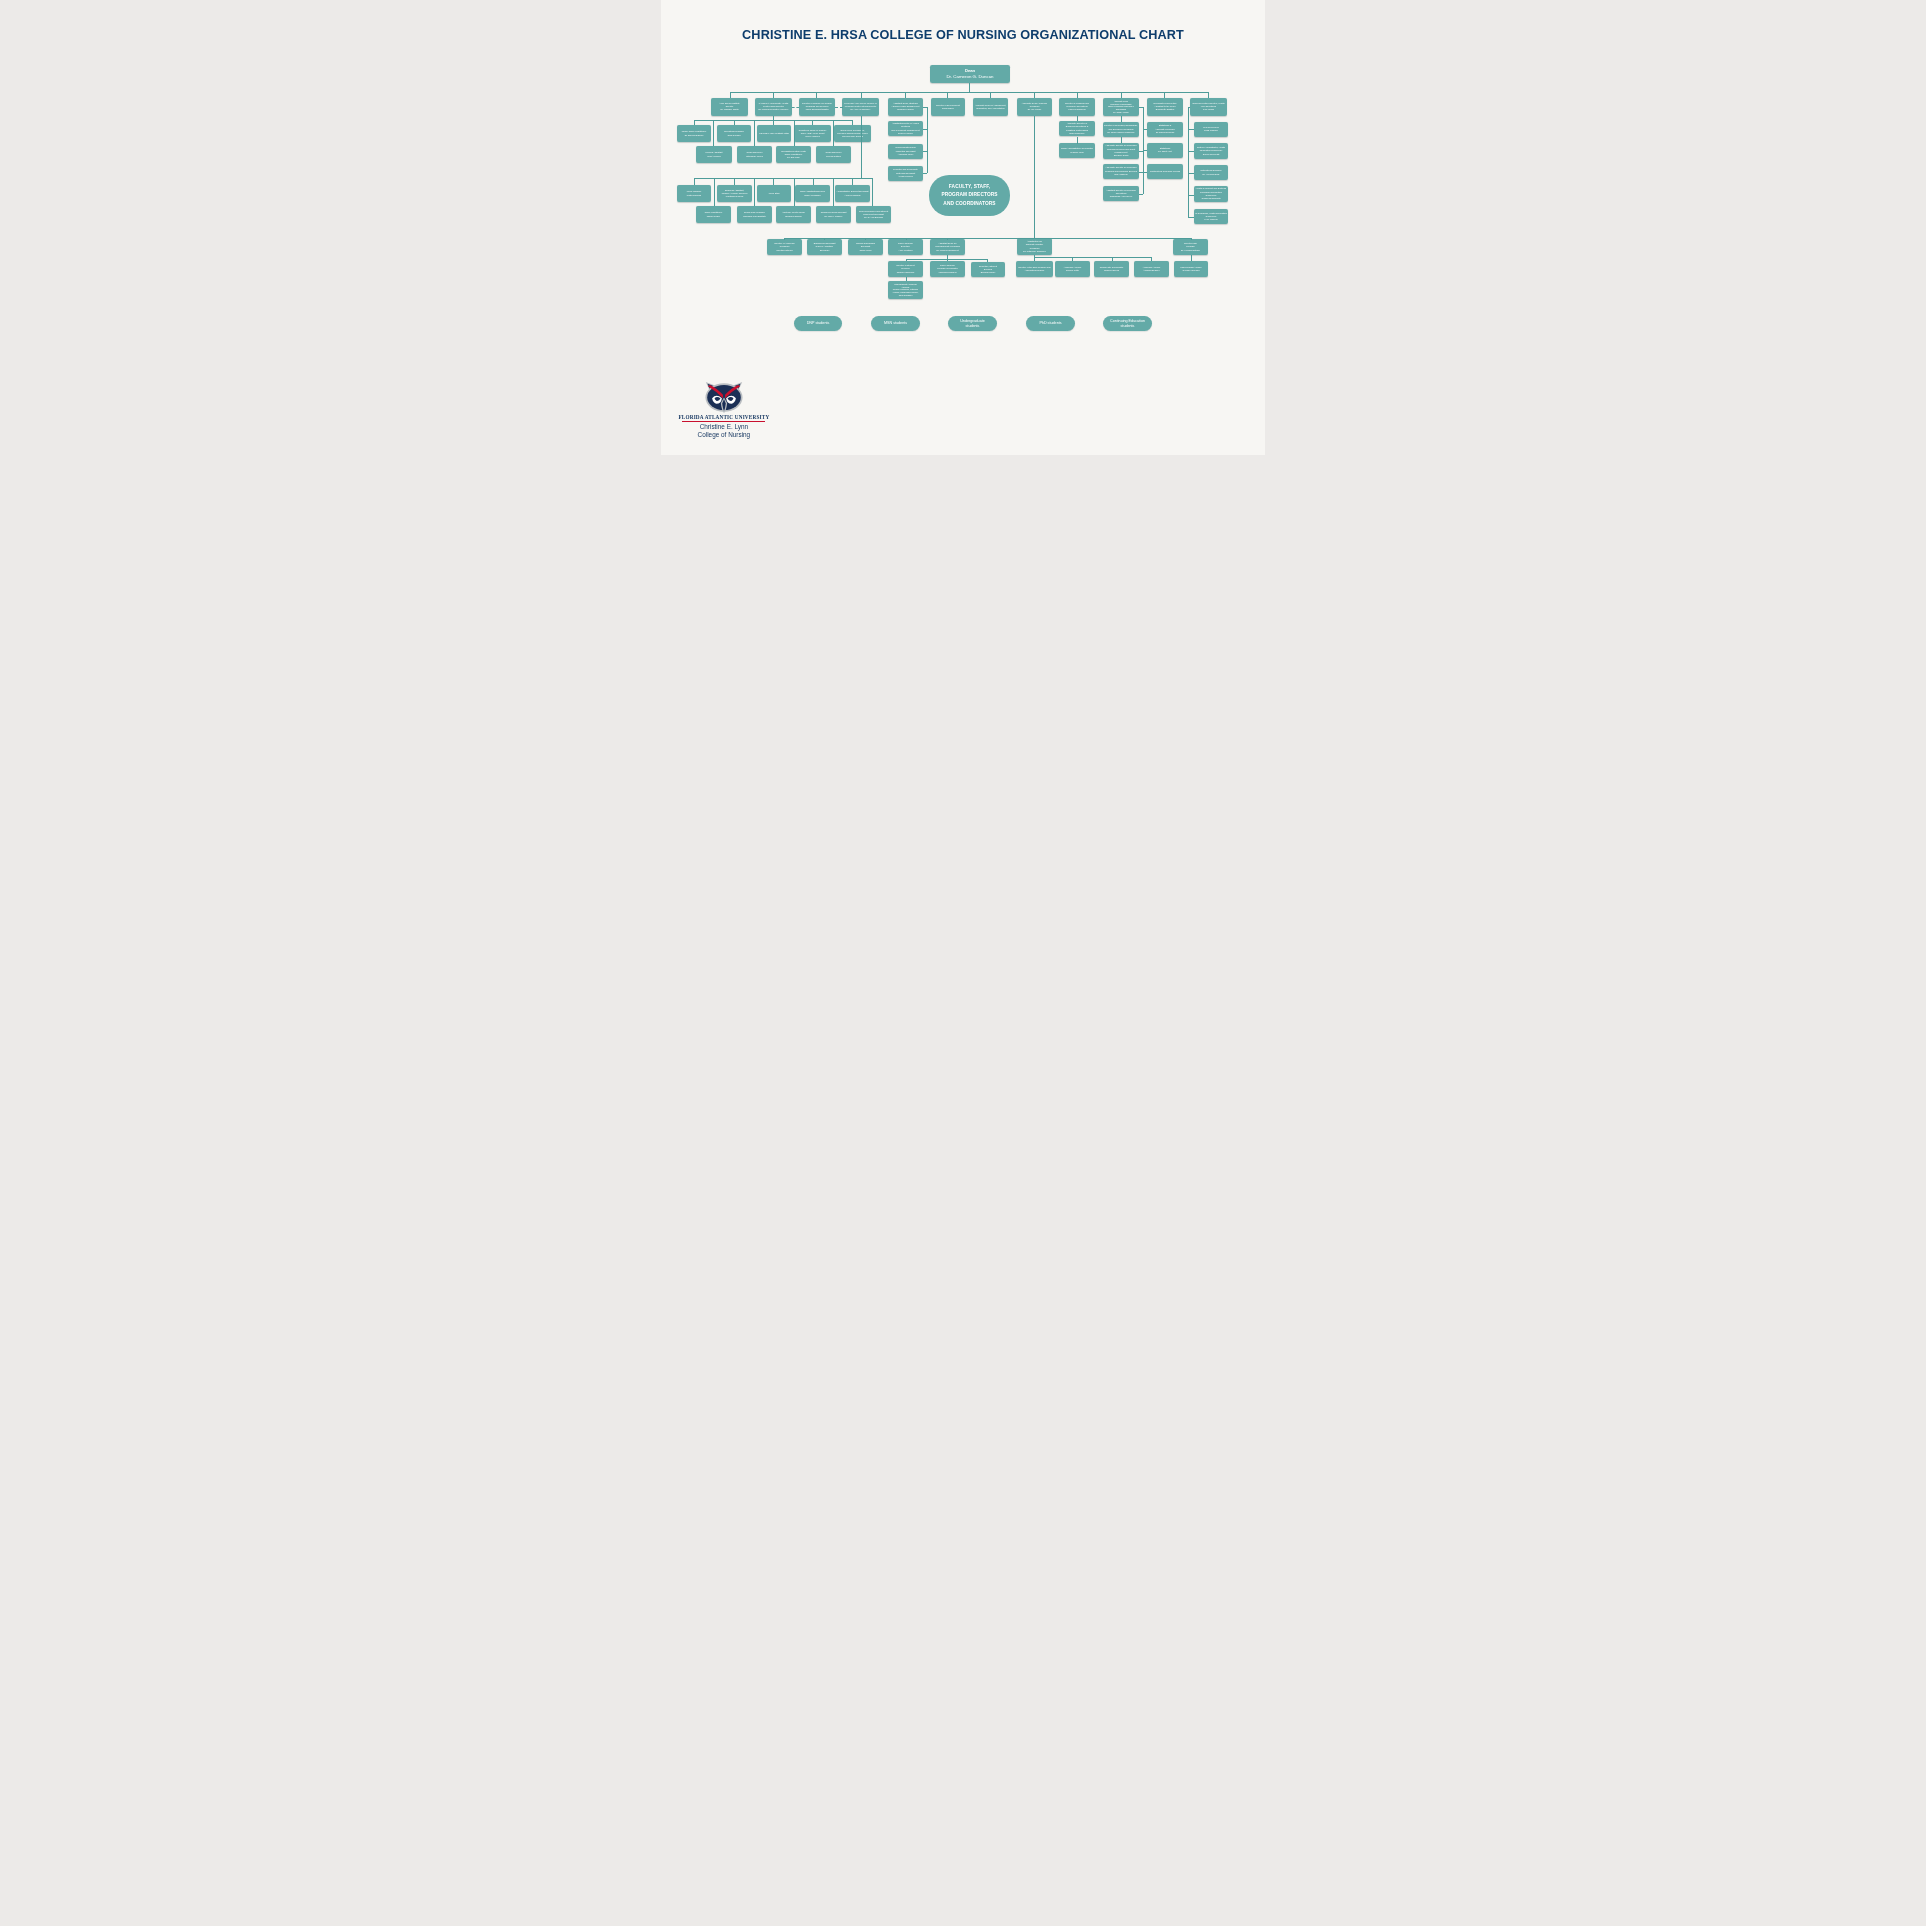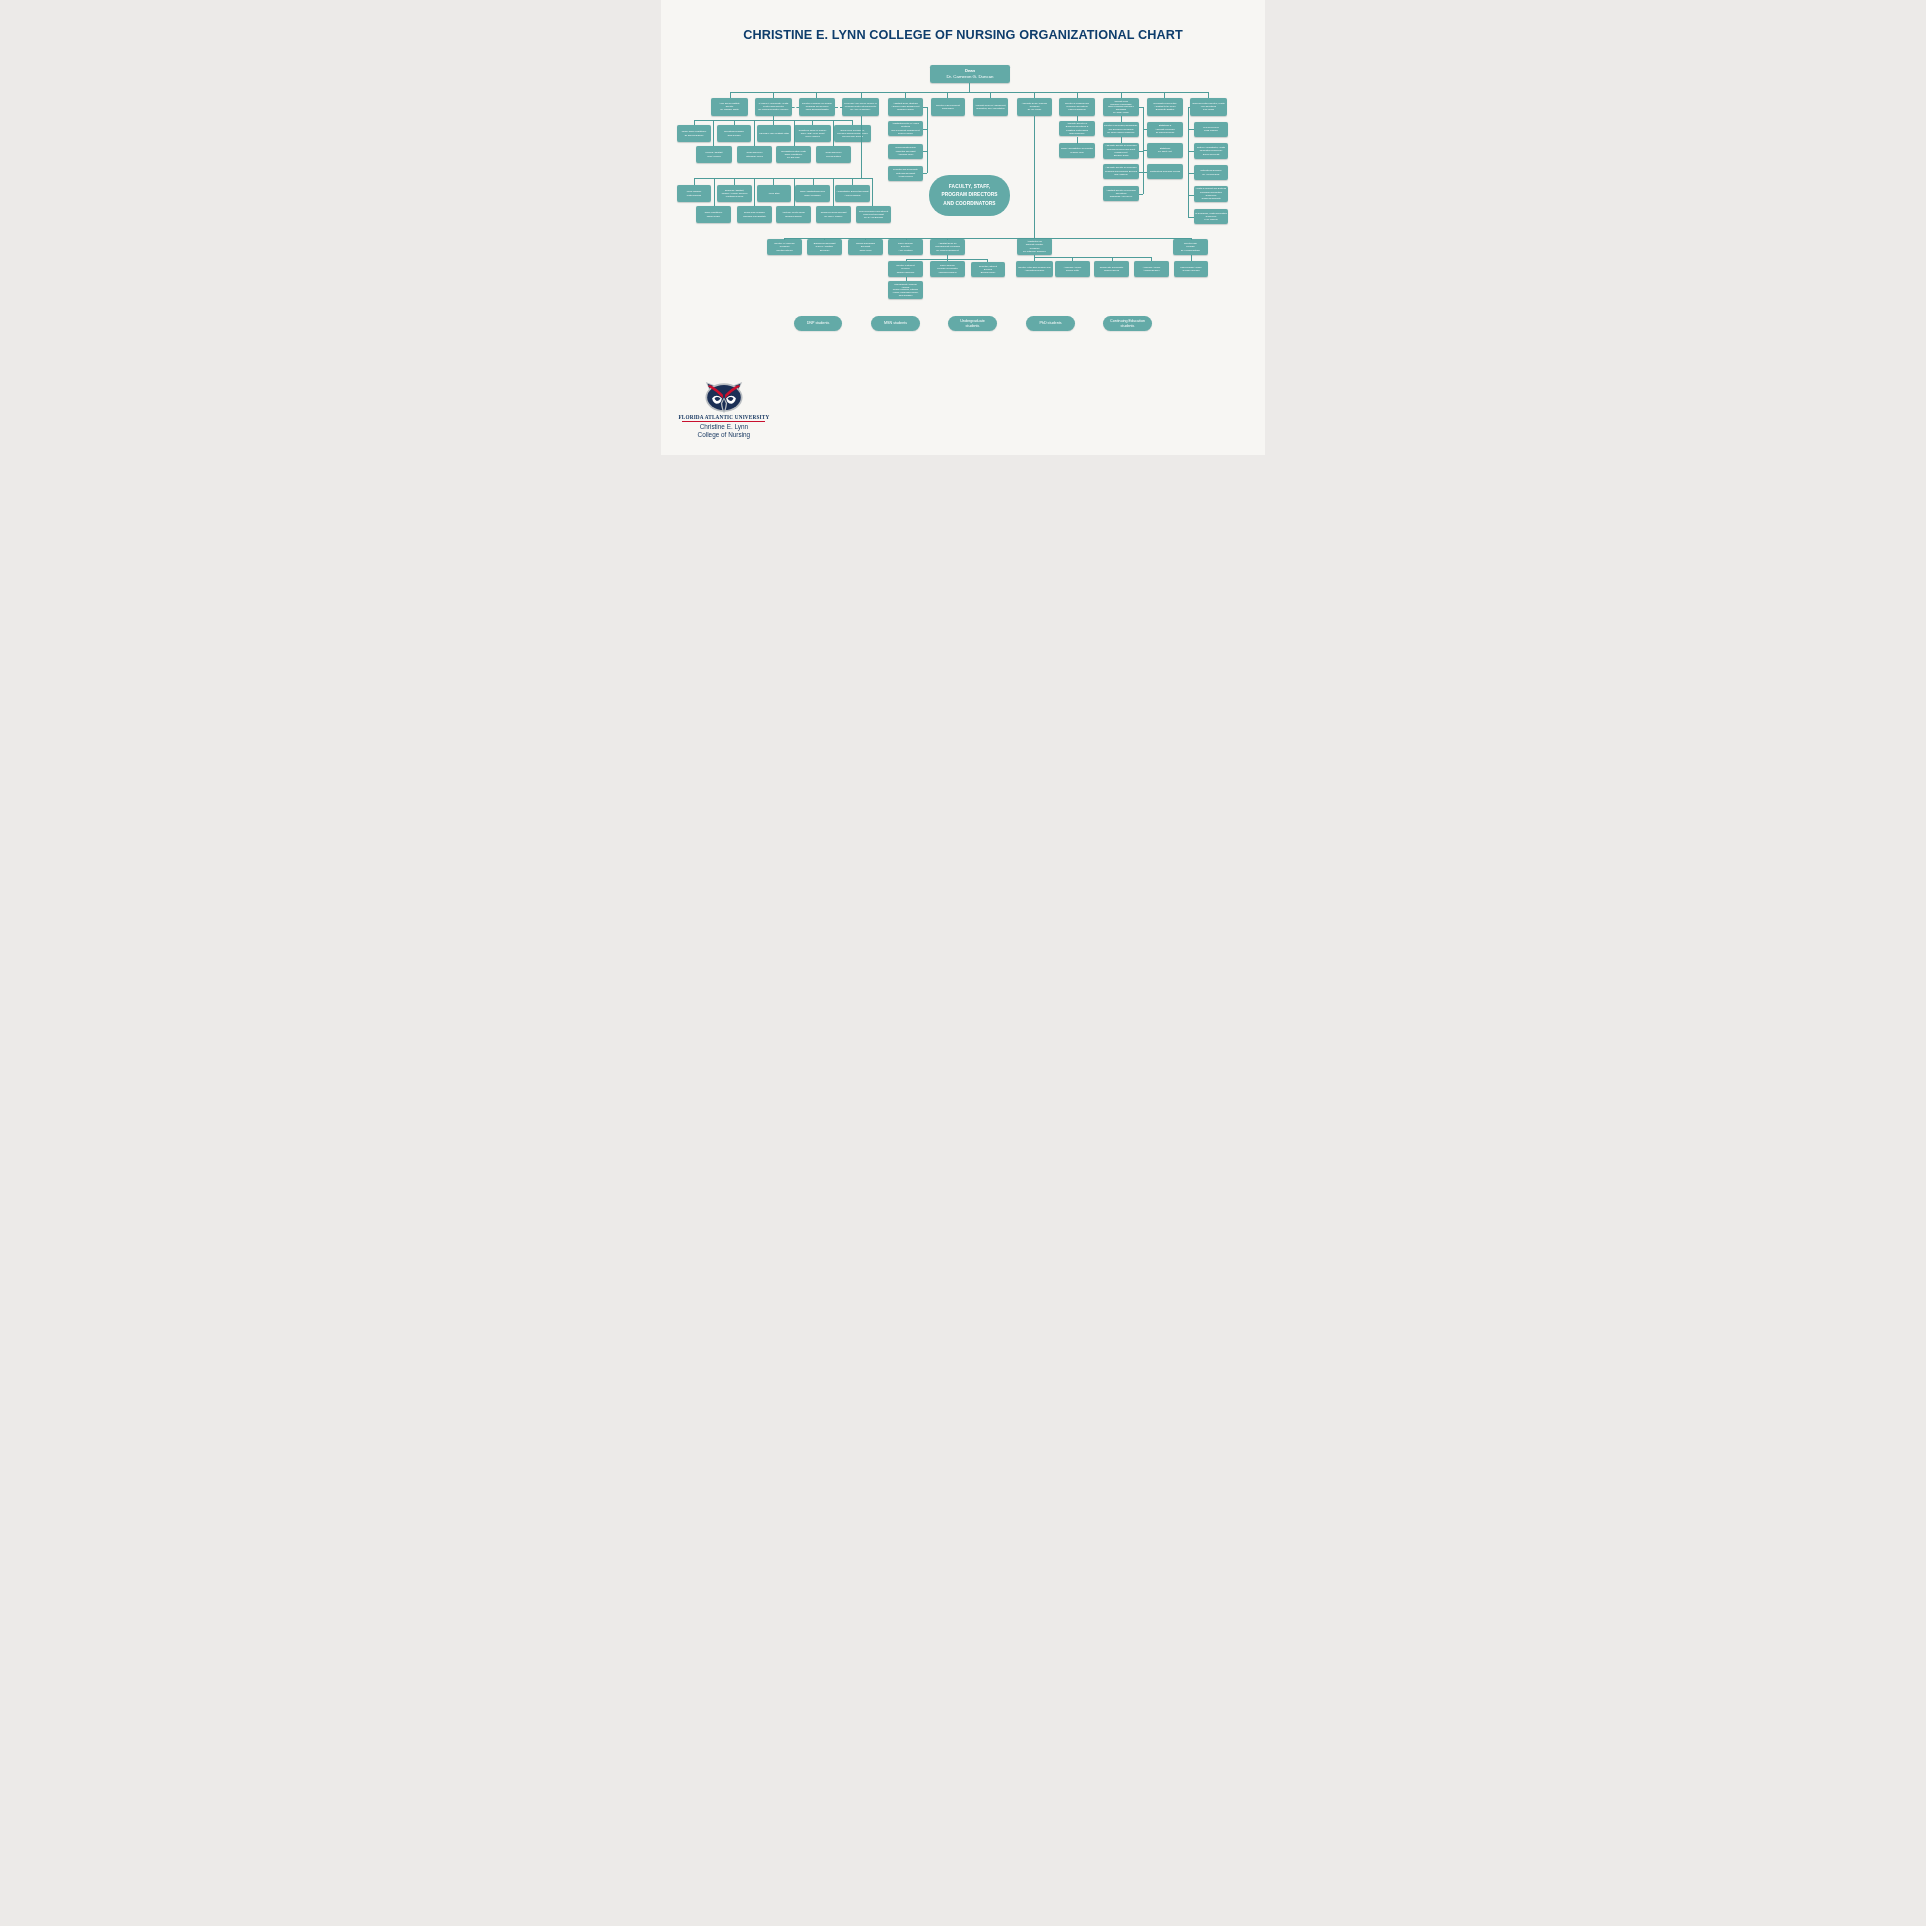--- a/index.html
+++ b/index.html
@@ -27,21 +27,21 @@
   .fau-rule{position:absolute;left:21px;top:421px;width:83px;height:1px;background:#c8102e;}
   .fau-college{position:absolute;left:15.4px;top:423px;width:95px;text-align:center;
     font-size:6.4px;line-height:1.18;color:#14355f;white-space:pre-line;}
   .owl{position:absolute;left:42px;top:380px;width:42px;height:35px;}
 </style>
 </head>
 <body>
 
 <div class="canvas">
 
-  <div class="page-title">CHRISTINE E. LYNN COLLEGE OF NURSING ORGANIZATIONAL CHART</div>
+  <div class="page-title">CHRISTINE E. HRSA COLLEGE OF NURSING ORGANIZATIONAL CHART</div>
 
   <div class="box dean" style="left:269px;top:65px;width:80px;height:17.7px;">
     <span class="role">Dean</span>
     <span class="name">Dr. Cameron G. Duncan</span>
   </div>
 
   <div class="box" style="left:50px;top:98px;width:37px;height:17.7px;">Anne Boykin Institute
 Director
 Dr. Marlaine Smith</div>
   <div class="box" style="left:94px;top:98px;width:37px;height:17.7px;">FAU/NCHA Community Health

